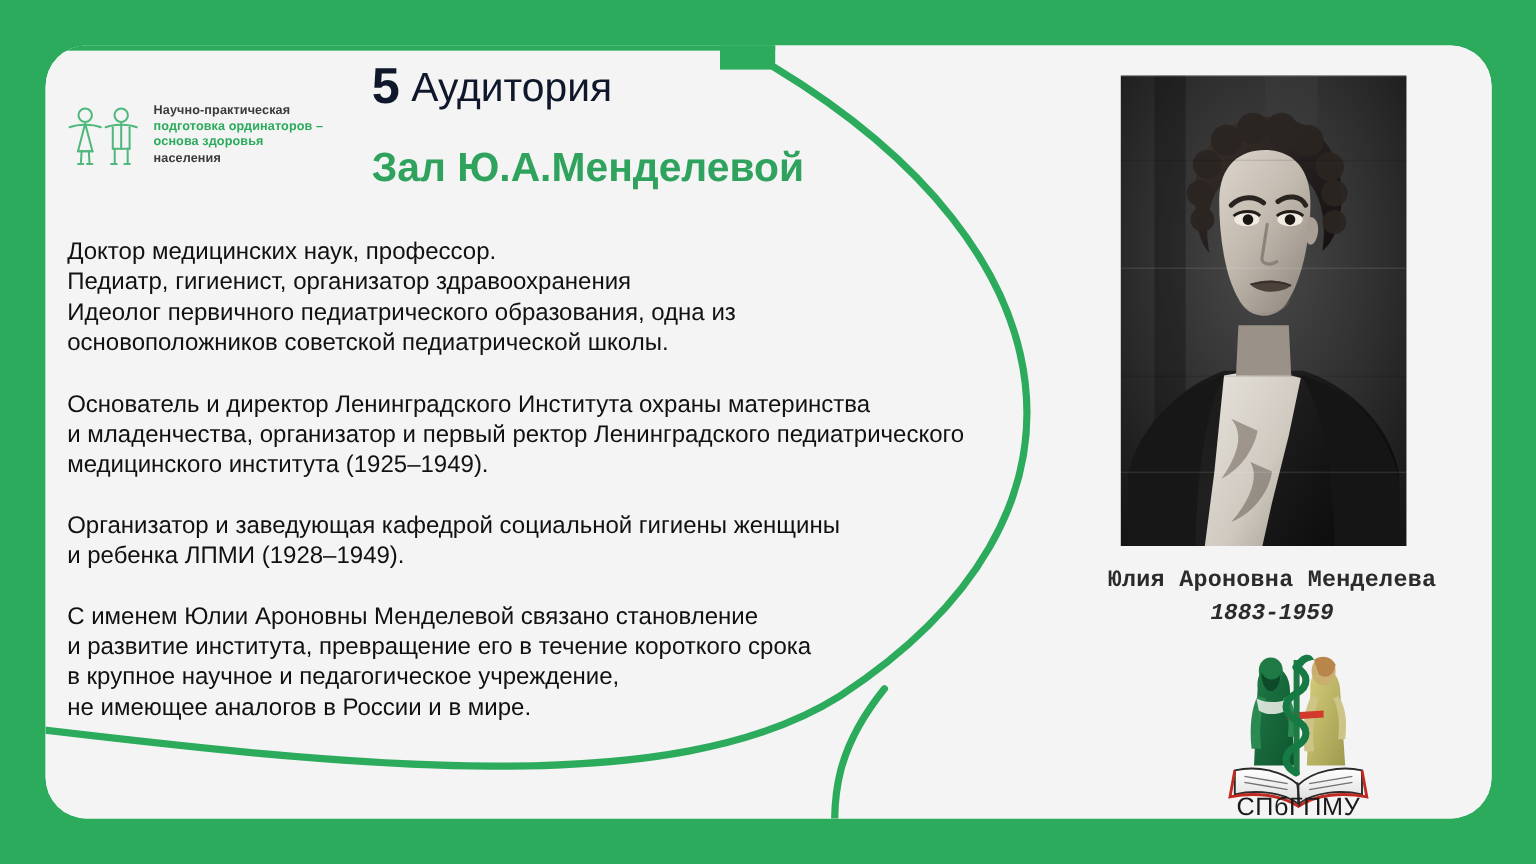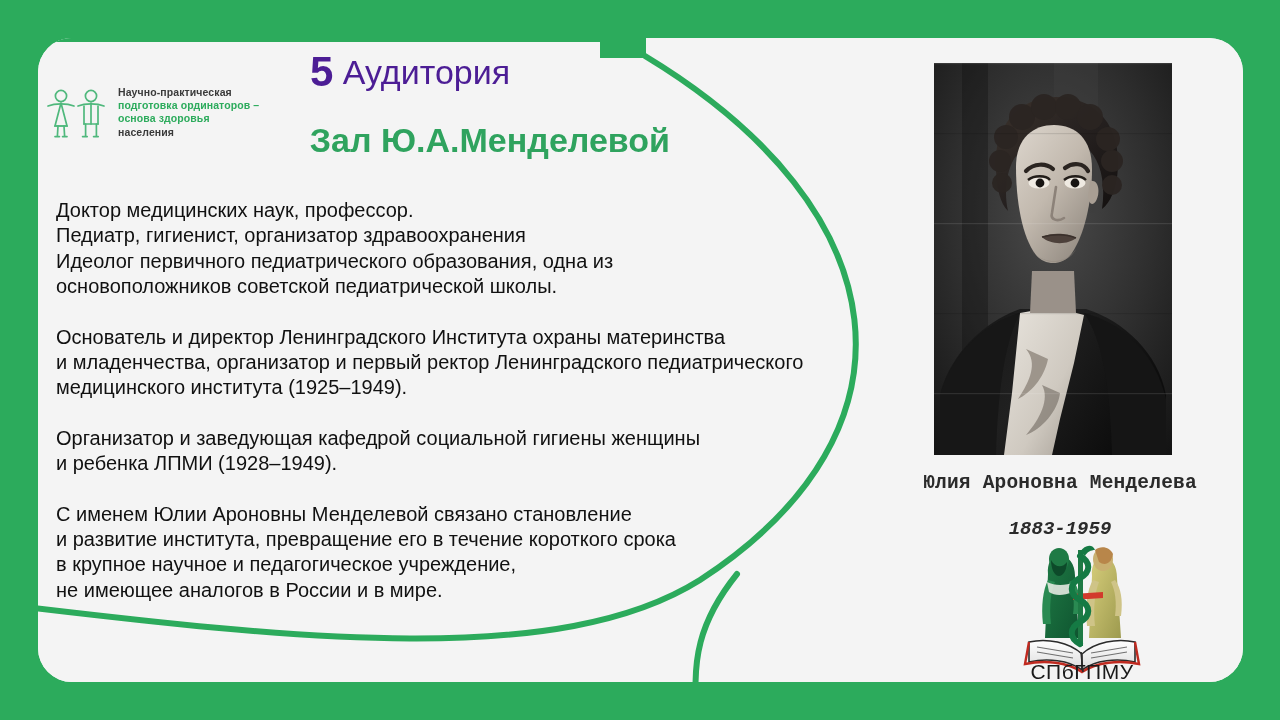--- a/index.html
+++ b/index.html
@@ -42,21 +42,21 @@
   .curve-svg {
     position: absolute;
     left: 0; top: 0;
     width: 1280px; height: 720px;
     pointer-events: none;
   }
 
   
   .logo-block {
     position: absolute;
-    left: 46px;
+    left: 56px;
     top: 84px;
     display: flex;
     align-items: flex-start;
     gap: 10px;
     justify-content: space-between;
   }
   .logo-mark { width: 62px; height: 62px; flex: none; }
   .logo-text {
     font-size: 10.5px;
     line-height: 13.2px;
@@ -66,21 +66,21 @@
   .logo-line-dark  { color: #3a3a3a; font-weight: 600; }
   .logo-line-green { color: #2CAB5C; font-weight: 600; }
 
   
   .title-1 {
     position: absolute;
     left: 150px;
     top: 50px;
     width: 520px;
     text-align: center;
-    color: #4c1d95;
+    color: #0f172a;
     font-size: 34px;
     line-height: 44px;
     white-space: nowrap;
   }
   .title-1 .num {
     font-size: 42px;
     font-weight: 700;
     vertical-align: -2px;
   }
   .title-1 .word { font-weight: 400; }
@@ -138,21 +138,21 @@
     line-height: 26px;
     font-weight: 700;
     letter-spacing: 0.2px;
     white-space: nowrap;
   }
   .caption-years {
     font-size: 19px;
     line-height: 26px;
     font-weight: 700;
     font-style: italic;
-    margin-top: 20px;
+    margin-top: 2px;
   }
 
   
   .emblem {
     position: absolute;
     left: 1007px;
     top: 532px;
     width: 150px;
     height: 148px;
   }

